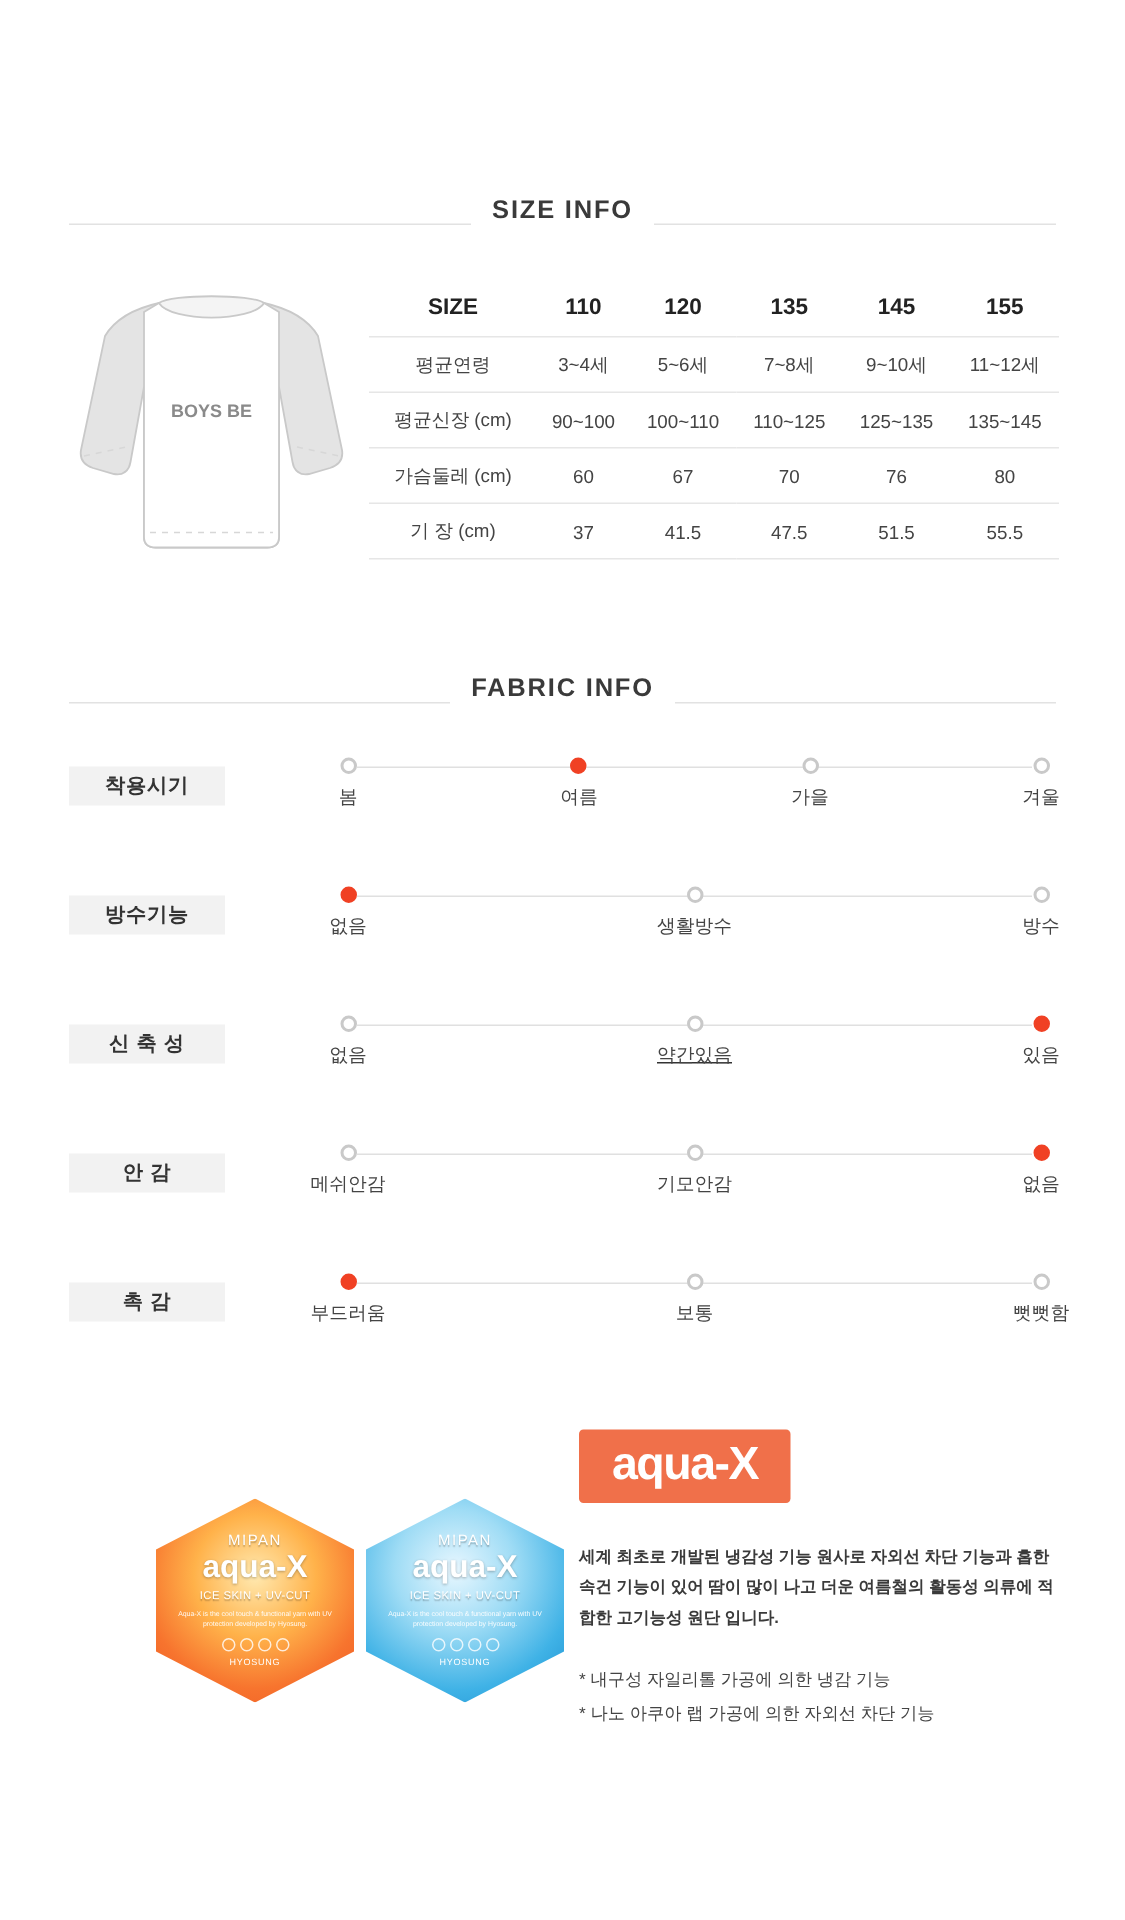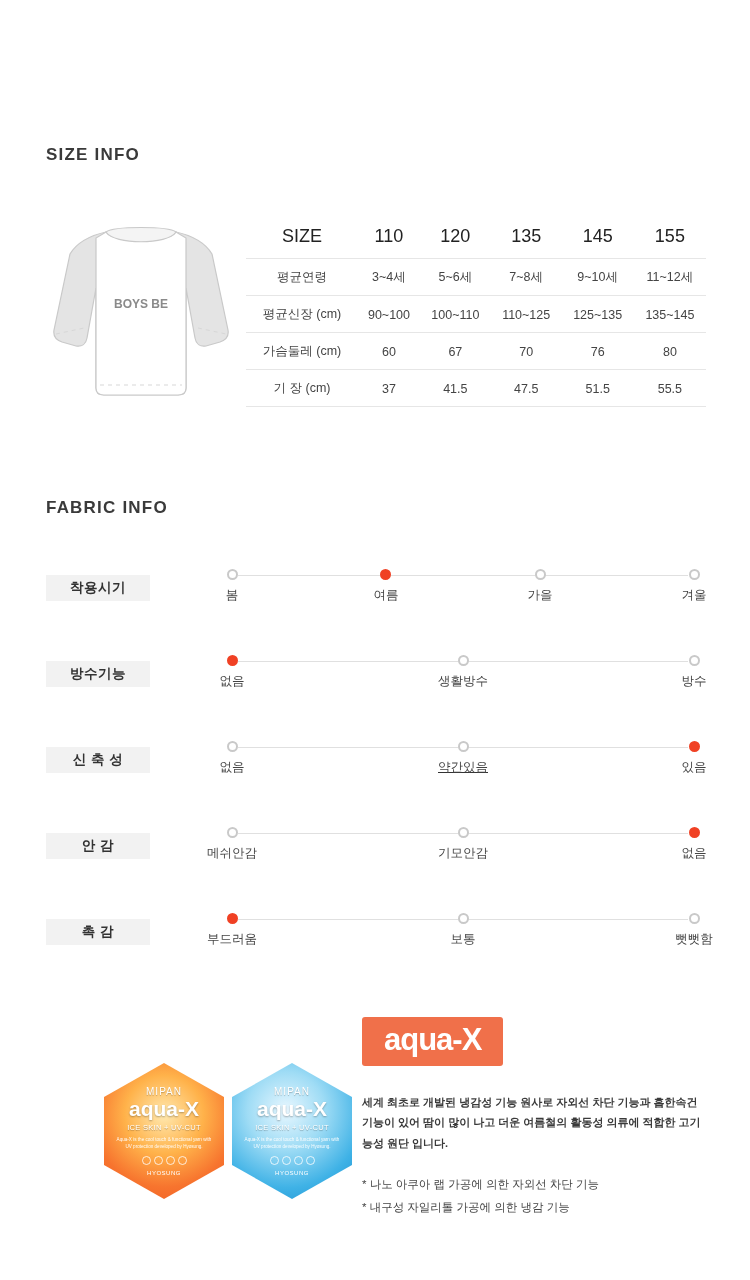--- a/index.html
+++ b/index.html
@@ -14,24 +14,23 @@
     position: relative;
     width: 750px;
     min-height: 1280px;
     background: #fff;
     overflow: hidden;
   }
 
   
   .section-head {
     display: flex;
-    align-items: flex-start;
+    align-items: flex-end;
     gap: 14px;
     padding: 0 46px;
-    flex-direction: column;
   }
   .section-head .rule {
     flex: 1 1 auto;
     height: 1px;
     background: #e2e2e2;
   }
   .section-head .title {
     font-size: 17px;
     font-weight: bold;
     letter-spacing: 1.2px;
@@ -63,22 +62,22 @@
   }
   .size-table th, .size-table td {
     text-align: center;
     font-size: 12.5px;
     color: #444;
     padding: 10px 0 9px 0;
     border-bottom: 1px solid #e6e6e6;
     font-weight: normal;
   }
   .size-table thead th {
-    font-weight: normal;
-    font-size: 18px;
+    font-weight: bold;
+    font-size: 15px;
     color: #222;
     padding-bottom: 11px;
   }
   .size-table tbody tr:last-child td { border-bottom: 1px solid #e6e6e6; }
   .size-table td:first-child, .size-table th:first-child {
     width: 112px;
   }
 
   
   .fabric-info-wrap { margin-top: 76px; }
@@ -150,21 +149,21 @@
     align-items: flex-start;
   }
   .hex-group {
     display: flex;
     gap: 8px;
     flex: 0 0 300px;
     padding-top: 46px;
     padding-left: 58px;
   }
   .hex {
-    width: 120px; height: 136px;
+    width: 132px; height: 136px;
     position: relative;
   }
   .hex-inner {
     position: absolute; inset: 0;
     clip-path: polygon(50% 0%, 100% 25%, 100% 75%, 50% 100%, 0% 75%, 0% 25%);
     display: flex;
     flex-direction: column;
     align-items: center;
     justify-content: center;
     color: #fff;
@@ -429,19 +428,19 @@
           </div>
           <div class="hex-foot">HYOSUNG</div>
         </div>
       </div>
     </div>
 
     <div class="aqua-text">
       <div class="aqua-logo">aqua-X</div>
       <div class="aqua-desc">세계 최초로 개발된 냉감성 기능 원사로 자외선 차단 기능과 흡한속건 기능이 있어 땀이 많이 나고 더운 여름철의 활동성 의류에 적합한 고기능성 원단 입니다.</div>
       <div class="aqua-notes">
+        <div>* 내구성 자일리톨 가공에 의한 냉감 기능</div>
         <div>* 나노 아쿠아 랩 가공에 의한 자외선 차단 기능</div>
-        <div>* 내구성 자일리톨 가공에 의한 냉감 기능</div>
       </div>
     </div>
   </div>
 
 </div>
 
 </body></html>

